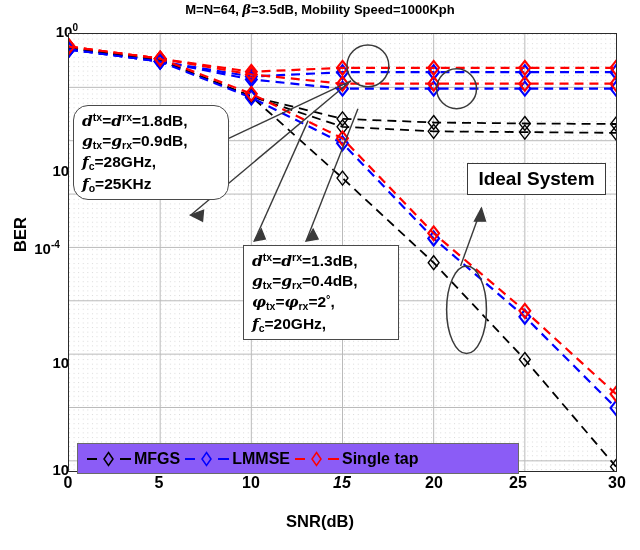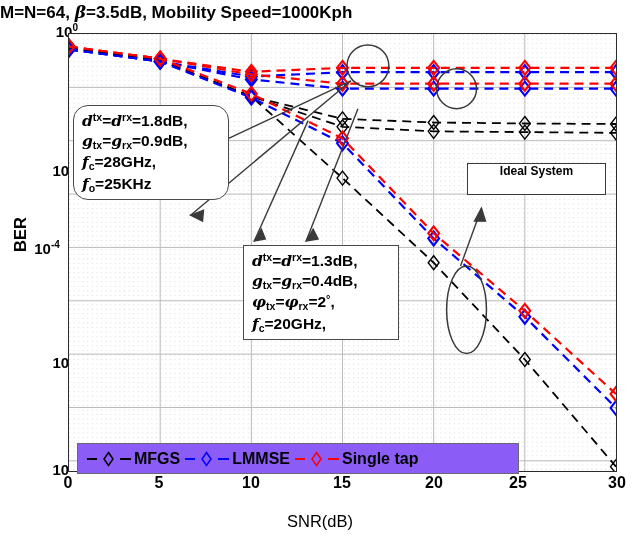--- a/index.html
+++ b/index.html
@@ -1,21 +1,21 @@
 <!DOCTYPE html>
 <html><head>
 <meta charset="utf-8">
 <style>
   html,body{margin:0;padding:0;background:#ffffff;}
   body{width:640px;height:550px;font-family:"Liberation Sans",sans-serif;overflow:hidden;}
   #root{position:relative;width:640px;height:550px;}
 
   .title{
-    position:absolute;left:0;top:2px;width:640px;
-    font-size:17px;font-weight:bold;color:#000;letter-spacing:0px;
+    position:absolute;left:0;top:2px;width:640px;text-align:center;
+    font-size:13px;font-weight:bold;color:#000;letter-spacing:0px;
   }
   .title .gk{font-family:"DejaVu Serif",serif;font-style:italic;font-weight:bold;}
 
   .plot-frame{
     position:absolute;left:68px;top:33px;width:549px;height:439px;
     border:1.6px solid #2b2b2b;box-sizing:border-box;background:#fff;
     overflow:hidden;
   }
   .svgwrap{position:absolute;left:0;top:0;width:100%;height:100%;}
 
@@ -26,21 +26,21 @@
   }
   .ylab sup{font-size:10px;vertical-align:super;}
   .ytickbox{position:absolute;left:12px;top:0px;width:66px;height:480px;}
 
   
   .xtickbox{position:absolute;left:0;top:474px;width:640px;height:28px;}
   .xlab{position:absolute;font-size:16px;font-weight:bold;color:#000;text-align:center;width:40px;}
 
   .xaxis-title{
     position:absolute;left:0;top:512px;width:640px;text-align:center;
-    font-size:16.5px;font-weight:normal;color:#000;
+    font-size:16.5px;font-weight:bold;color:#000;
   }
   .yaxis-title{
     position:absolute;left:-30px;top:225px;width:100px;text-align:center;
     font-size:16.5px;font-weight:bold;color:#000;
     transform:rotate(-90deg);transform-origin:center center;
   }
 
   
   .annobox{
     position:absolute;background:#fff;border:1.7px solid #4a4a4a;
@@ -49,22 +49,22 @@
   }
   .annobox .ln{white-space:nowrap;}
   .it{font-family:"DejaVu Serif",serif;font-style:italic;font-weight:bold;}
   .sub{font-size:10.5px;vertical-align:-0.28em;font-weight:bold;}
   .sup{font-size:10.5px;vertical-align:0.45em;font-weight:bold;}
   .deg{font-size:11px;vertical-align:0.40em;}
 
   .ideal-box{
     position:absolute;background:#fff;border:1.6px solid #3a3a3a;
     box-sizing:border-box;
-    font-size:12px;font-weight:bold;color:#000;
-    display:flex;justify-content:center;
+    font-size:19px;font-weight:bold;color:#000;
+    display:flex;align-items:center;justify-content:center;
   }
 
   
   .legend{
     position:absolute;background:#8b5cf6;border:1.4px solid #6a6a6a;
     box-sizing:border-box;display:flex;align-items:center;
     padding:0 8px;gap:0px;
   }
   .leg-item{display:flex;align-items:center;font-size:16px;font-weight:bold;color:#000;}
   .leg-item .lbl{margin-left:2px;margin-right:4px;white-space:nowrap;}
@@ -210,21 +210,21 @@
         <line x1="393" y1="233" x2="414" y2="175"></line>
         <polygon points="414,175 407,188 418,188"></polygon>
       </g>
     </svg>
   </div>
 
   <div class="xtickbox">
     <div class="xlab" style="left:48px;">0</div>
     <div class="xlab" style="left:139px;">5</div>
     <div class="xlab" style="left:231px;">10</div>
-    <div class="xlab" style="left:322px;">15</div>
+    <div class="xlab" style="left:322px;font-style:italic;">15</div>
     <div class="xlab" style="left:414px;">20</div>
     <div class="xlab" style="left:498px;text-align:center;">25</div>
     <div class="xlab" style="left:597px;">30</div>
   </div>
 
   <div class="xaxis-title">SNR(dB)</div>
 
   <div class="annobox" style="left:73px;top:105px;width:156px;border-radius:15px;">
     <div class="ln"><span class="it">d</span><span class="sup">tx</span>=<span class="it">d</span><span class="sup">rx</span>=<span>1.8dB,</span></div>
     <div class="ln"><span class="it">g</span><span class="sub">tx</span>=<span class="it">g</span><span class="sub">rx</span>=<span>0.9dB,</span></div>

